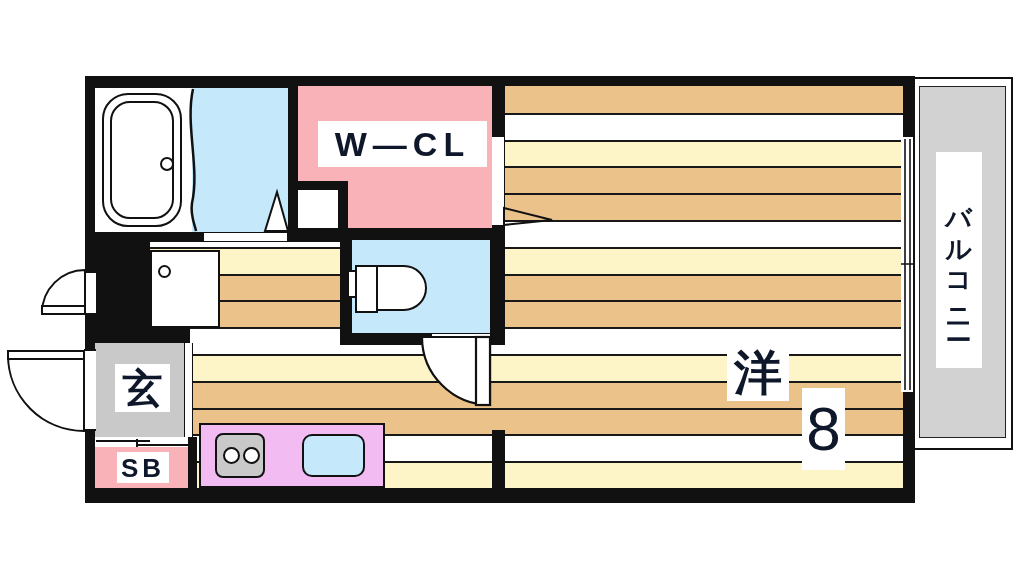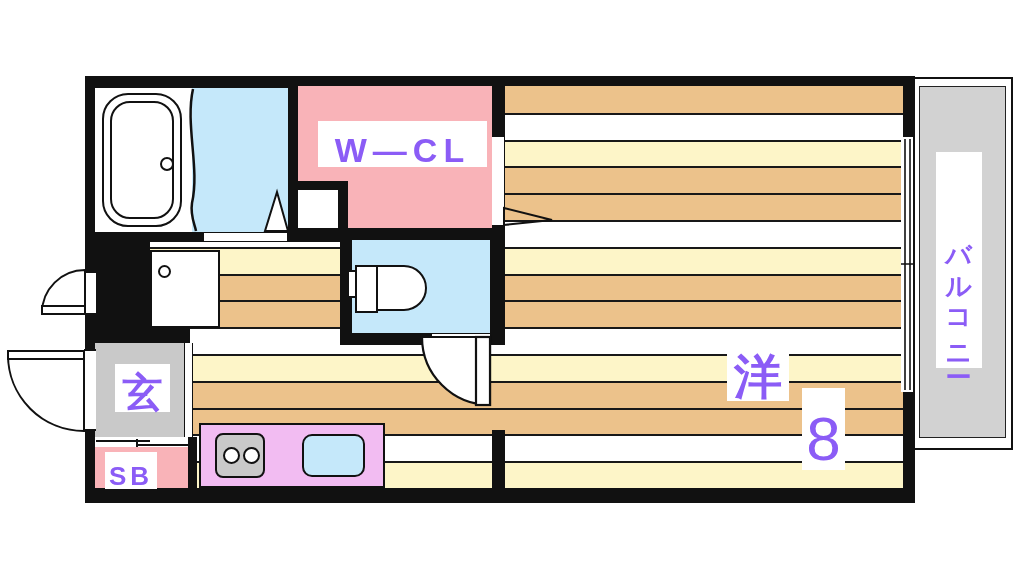--- a/index.html
+++ b/index.html
@@ -1,20 +1,20 @@
 <!DOCTYPE html>
 <html><head>
 <meta charset="utf-8">
 <style>
   html,body{margin:0;padding:0;background:#ffffff;}
   #stage{position:relative;width:1024px;height:576px;background:#ffffff;overflow:hidden;
          font-family:"Liberation Sans","DejaVu Sans",sans-serif;}
   .abs{position:absolute;}
-  .label{position:absolute;background:#ffffff;display:flex;align-items:flex-end;justify-content:center;
-         color:#8b5cf6;font-weight:bold;line-height:1;}
+  .label{position:absolute;background:#ffffff;display:flex;align-items:center;justify-content:center;
+         color:#0f172a;font-weight:bold;line-height:1;}
   .stripe{position:absolute;left:0;width:100%;box-sizing:border-box;}
   svg{position:absolute;left:0;top:0;pointer-events:none;}
 </style>
 </head>
 <body>
 
 <div id="stage">
 
   <div class="abs" style="left:85px;top:76px;width:830px;height:427px;background:#111111;"></div>
 
@@ -112,21 +112,21 @@
 
     <path d="M905,139 V390 M910,139 V390 M901,264 H914" fill="none" stroke="#111" stroke-width="1.6"></path>
   </svg>
 
   <div class="label" style="left:318px;top:121px;width:169px;height:46px;font-size:34px;letter-spacing:6px;">
     <span>W―CL</span>
   </div>
   <div class="label" style="left:115px;top:364px;width:55px;height:48px;font-size:40px;">
     <span>玄</span>
   </div>
-  <div class="label" style="left:105px;top:452px;width:52px;height:37px;font-size:26px;letter-spacing:4px;">
+  <div class="label" style="left:117px;top:452px;width:52px;height:31px;font-size:26px;letter-spacing:4px;">
     <span>SB</span>
   </div>
   <div class="label" style="left:727px;top:345px;width:62px;height:56px;font-size:48px;">
     <span>洋</span>
   </div>
   <div class="label" style="left:802px;top:388px;width:43px;height:82px;font-size:62px;font-weight:normal;">
     <span>8</span>
   </div>
   <div class="label" style="left:936px;top:152px;width:46px;height:216px;font-size:26px;">
     <span style="writing-mode:vertical-rl;letter-spacing:5px;">バルコニー</span>

